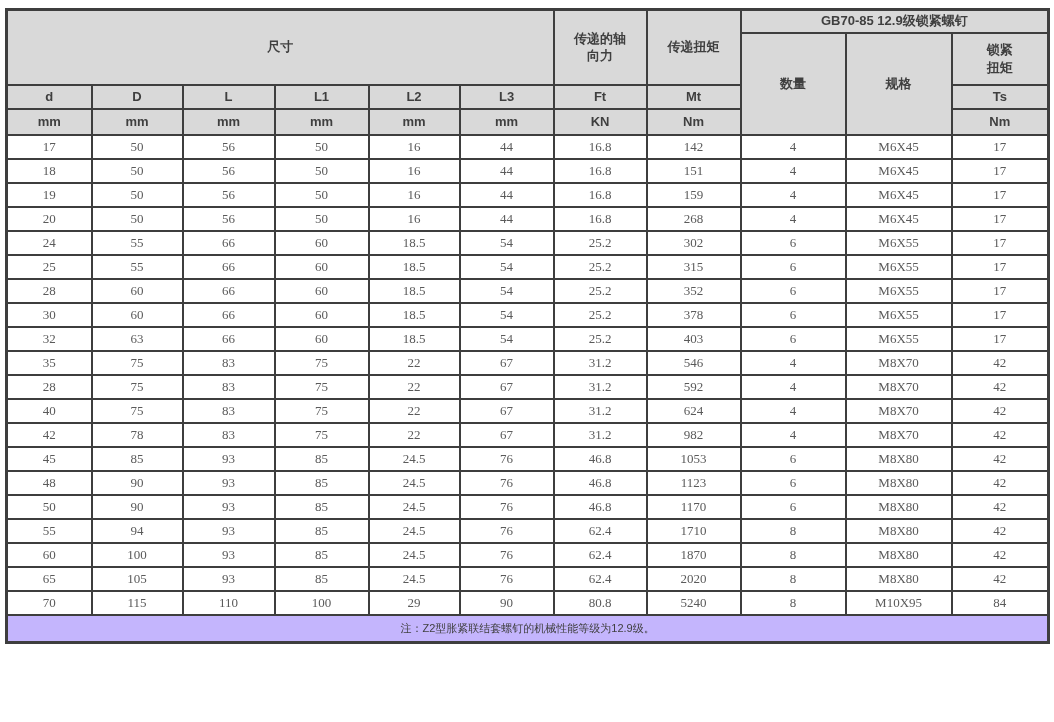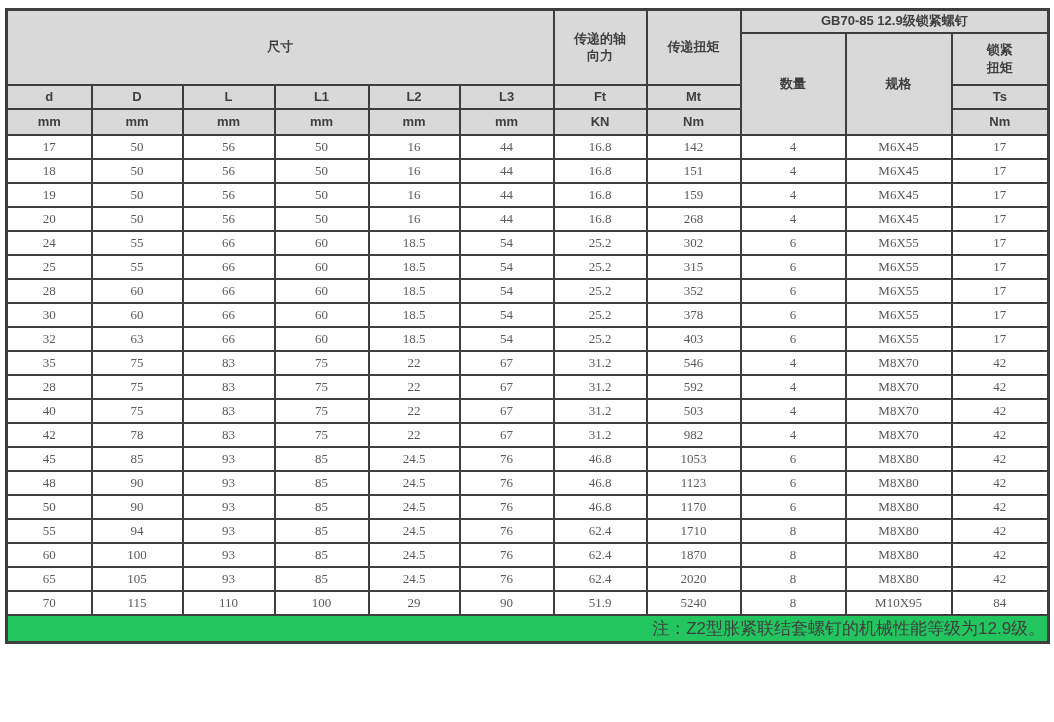--- a/index.html
+++ b/index.html
@@ -44,24 +44,24 @@
   .pre{white-space:pre-line;line-height:1.35;}
   .spec tbody tr{height:24px;font-family:Liberation Serif, serif;}
   .spec tbody td{
     background:#ffffff;
     color:var(--cell-text);
     font-size:13px;
     font-weight:normal;
   }
   .note-row{height:28px;}
   .note-row td{
-    background:#22c55e;
+    background:#c4b5fd;
     color:var(--header-text);
-    font-size:17px;
-    text-align:right;
+    font-size:11px;
+    text-align:center;
   }
 </style>
 </head>
 <body>
 
 <div class="page">
   <table class="spec">
     <colgroup>
       <col style="width:85px">
         <col style="width:91px">
@@ -257,21 +257,21 @@
           <td>42</td>
         </tr>
         <tr>
           <td>40</td>
           <td>75</td>
           <td>83</td>
           <td>75</td>
           <td>22</td>
           <td>67</td>
           <td>31.2</td>
-          <td>503</td>
+          <td>624</td>
           <td>4</td>
           <td>M8X70</td>
           <td>42</td>
         </tr>
         <tr>
           <td>42</td>
           <td>78</td>
           <td>83</td>
           <td>75</td>
           <td>22</td>
@@ -360,21 +360,21 @@
           <td>M8X80</td>
           <td>42</td>
         </tr>
         <tr>
           <td>70</td>
           <td>115</td>
           <td>110</td>
           <td>100</td>
           <td>29</td>
           <td>90</td>
-          <td>51.9</td>
+          <td>80.8</td>
           <td>5240</td>
           <td>8</td>
           <td>M10X95</td>
           <td>84</td>
         </tr>
       </tbody>
     <tfoot>
       <tr class="note-row">
         <td colspan="11">注：Z2型胀紧联结套螺钉的机械性能等级为12.9级。</td>
       </tr>

